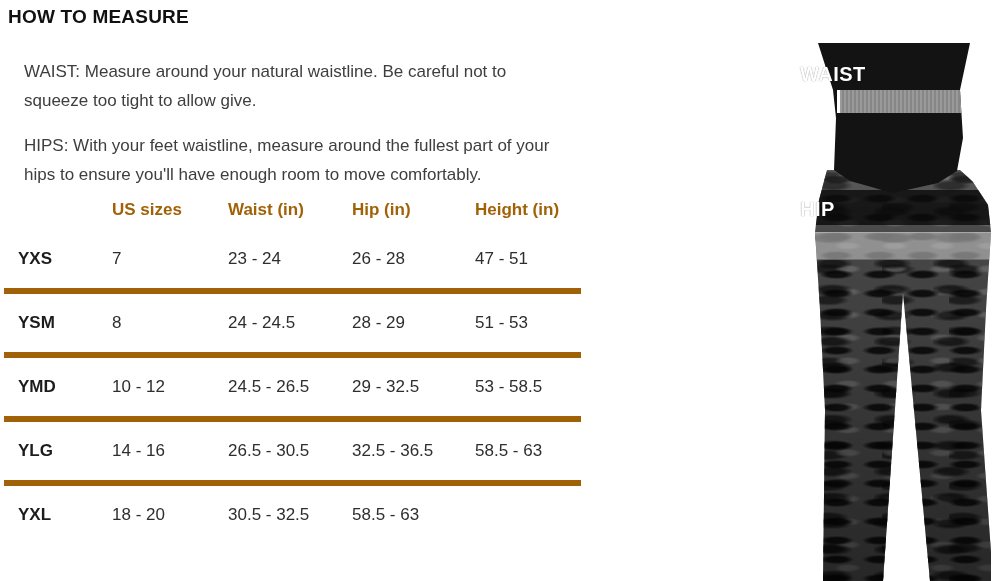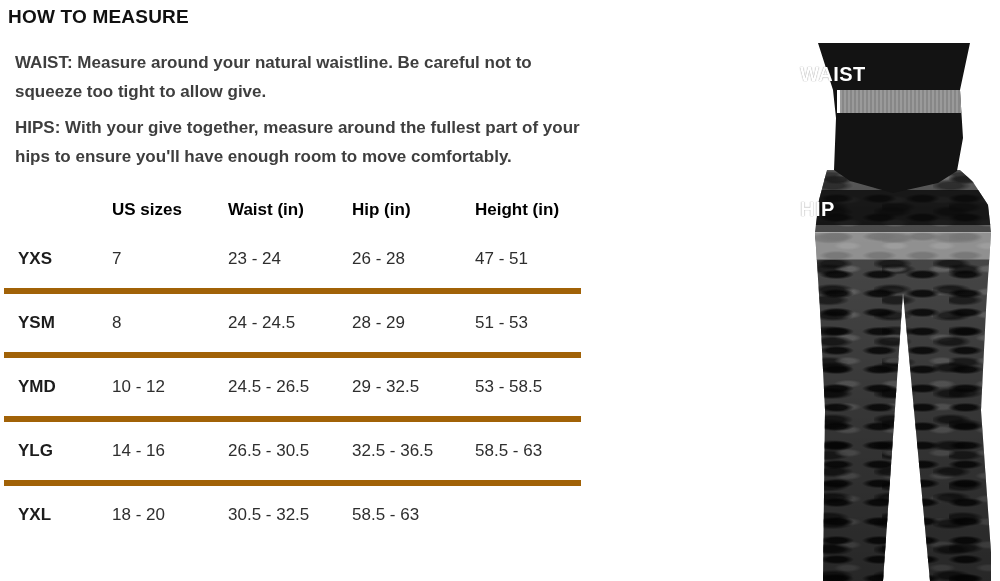--- a/index.html
+++ b/index.html
@@ -11,35 +11,35 @@
 
   
   .page-title{
     position:absolute;left:8px;top:6px;margin:0;
     font-size:19px;font-weight:bold;color:#111;letter-spacing:.2px;
   }
   .instructions{
     position:absolute;left:8px;top:41px;
     font-size:17px;line-height:29px;color:#3e3e3e;
   }
-  .instructions p{margin:7px;white-space:pre-line;font-weight:bold;}
+  .instructions p{margin:16px;white-space:pre-line;}
 
   
   .size-table{
     position:absolute;left:4px;top:190px;width:577px;
     font-size:17px;color:#2e2e2e;
   }
   .t-row{
     display:grid;
     grid-template-columns:94px 116px 124px 123px 1fr;
     align-items:center;
     padding-left:14px;
     height:58px;
   }
-  .t-row.head{height:40px;font-weight:bold;color:#000000;}
+  .t-row.head{height:40px;font-weight:bold;color:#a16207;}
   .t-row.divided{border-bottom:6px solid #a16207;}
   .t-row .rowlabel{font-weight:bold;color:#1c1c1c;}
 
   
   .figure{position:absolute;left:800px;top:30px;width:200px;height:551px;}
 
   .legs{
     position:absolute;left:15px;top:140px;width:176px;height:411px;
     clip-path:polygon(12px 0px,145px 0px,158px 12px,173px 35px,176px 62px,
       171px 140px,166px 240px,178px 411px,115px 411px,88px 123px,68px 411px,
@@ -85,21 +85,21 @@
   .hip-label{top:168px;font-size:20px;z-index:3;}
 </style>
 </head>
 <body>
 
 <h1 class="page-title">HOW TO MEASURE</h1>
 
 <div class="instructions">
   <p>WAIST: Measure around your natural waistline. Be careful not to
 squeeze too tight to allow give.</p>
-  <p>HIPS: With your give together, measure around the fullest part of your
+  <p>HIPS: With your feet waistline, measure around the fullest part of your
 hips to ensure you'll have enough room to move comfortably.</p>
 </div>
 
 <div class="size-table">
   <div class="t-row head">
     <span></span>
     <span>US sizes</span>
     <span>Waist (in)</span>
     <span>Hip (in)</span>
     <span>Height (in)</span>

